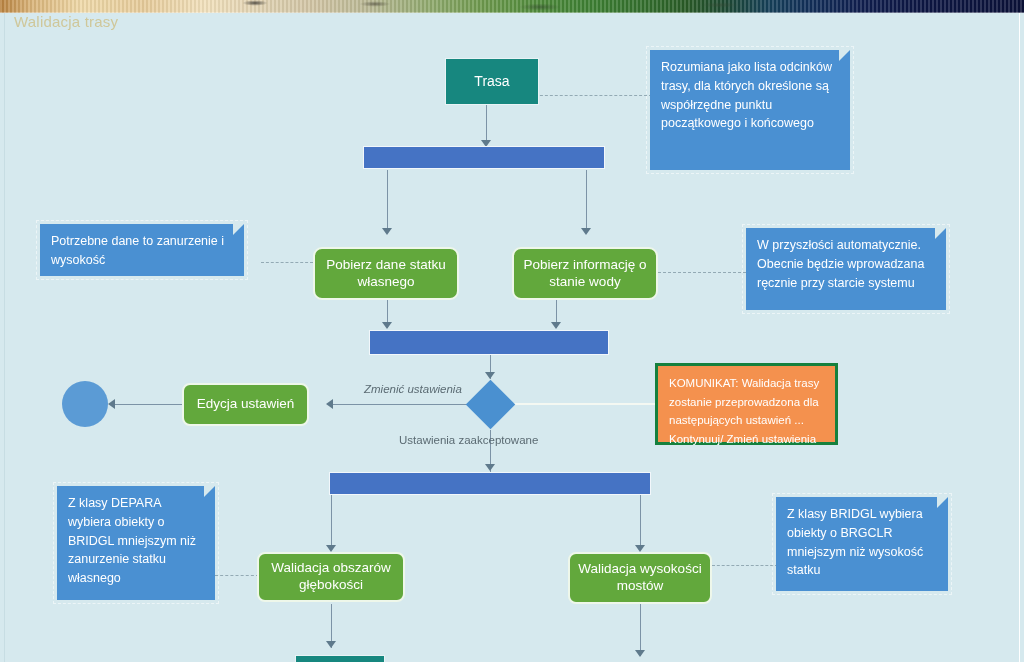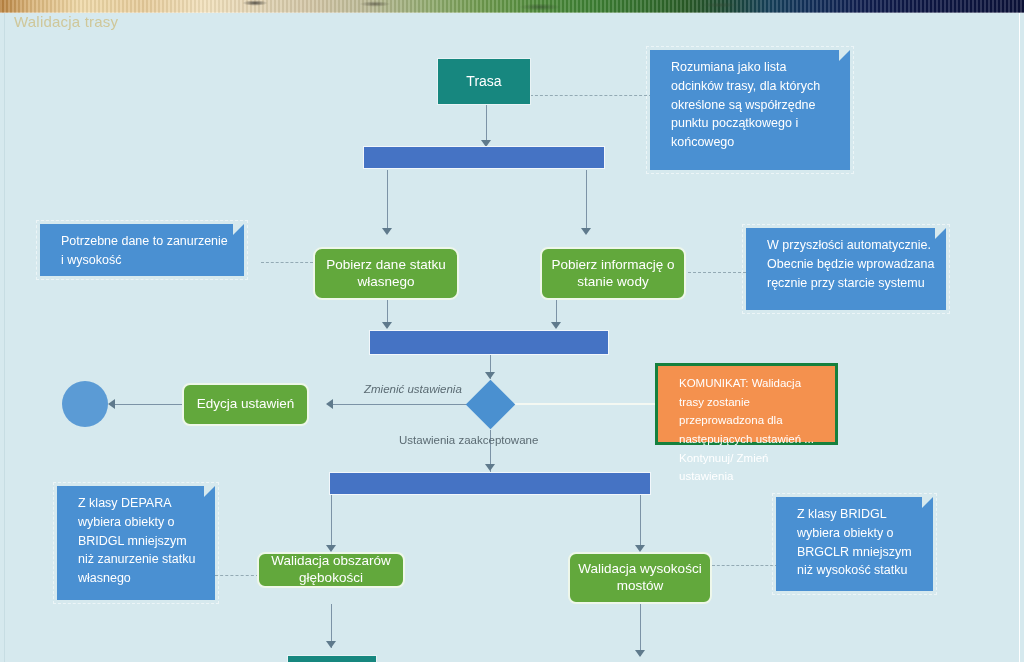--- a/index.html
+++ b/index.html
@@ -68,20 +68,21 @@
     align-items: center;
     justify-content: center;
     text-align: center;
     color: #ffffff;
     line-height: 1.25;
   }
   .teal-box {
     background: #17877f;
     border: 1px solid #e9f3f5;
     font-size: 14px;
+    margin-left: 8px;
   }
   .green-box {
     background: #62a83c;
     border: 2px solid #eef7ea;
     border-radius: 8px;
     font-size: 13.5px;
     padding: 2px 6px;
   }
   .blue-bar {
     background: #4573c4;
@@ -95,21 +96,21 @@
     background: #4a90d0;
     transform: rotate(45deg);
   }
   .note {
     position: absolute;
     box-sizing: border-box;
     background: #4a90d2;
     color: #ffffff;
     font-size: 12.5px;
     line-height: 1.5;
-    padding: 8px 10px 8px 21px;
+    padding: 8px 10px 8px 11px;
     outline: 1px dashed rgba(255,255,255,.55);
     outline-offset: 3px;
   }
   .note::after {
     content: "";
     position: absolute;
     right: 0; top: 0;
     border-width: 0 0 11px 11px;
     border-style: solid;
     border-color: transparent transparent #4a90d2 #d6e9ee;
@@ -216,21 +217,21 @@
   </div>
 
   <div class="node blue-bar" style="left:363px; top:146px; width:242px; height:23px;">
     <span></span>
   </div>
 
   <div class="node green-box" style="left:313px; top:247px; width:146px; height:53px;border-radius:9px;">
     <span>Pobierz dane statku własnego</span>
   </div>
 
-  <div class="node green-box" style="left:540px; top:247px; width:146px; height:53px;">
+  <div class="node green-box" style="left:512px; top:247px; width:146px; height:53px;border-radius:9px;">
     <span>Pobierz informację o stanie wody</span>
   </div>
 
   <div class="node blue-bar" style="left:369px; top:330px; width:240px; height:25px;">
     <span></span>
   </div>
 
   <div class="node diamond-node" style="left:473px; top:387px; width:35px; height:35px;">
     <span></span>
   </div>
@@ -240,21 +241,21 @@
   </div>
 
   <div class="node circle-node" style="left:62px; top:381px; width:46px; height:46px;">
     <span></span>
   </div>
 
   <div class="node blue-bar" style="left:329px; top:472px; width:322px; height:23px;">
     <span></span>
   </div>
 
-  <div class="node green-box" style="left:257px; top:552px; width:148px; height:36px;">
+  <div class="node green-box" style="left:257px; top:552px; width:148px; height:50px;">
     <span>Walidacja obszarów głębokości</span>
   </div>
 
   <div class="node green-box" style="left:568px; top:552px; width:144px; height:52px;">
     <span>Walidacja wysokości mostów</span>
   </div>
 
   <div class="node teal-box" style="left:287px; top:655px; width:90px; height:30px;">
     <span></span>
   </div>
@@ -265,15 +266,15 @@
   <div class="note" style="left:650px; top:50px; width:200px; height:120px;">Rozumiana jako lista odcinków trasy, dla których określone są współrzędne punktu początkowego i końcowego</div>
 
   <div class="note" style="left:40px; top:224px; width:204px; height:52px;">Potrzebne dane to zanurzenie i wysokość</div>
 
   <div class="note" style="left:746px; top:228px; width:200px; height:82px;">W przyszłości automatycznie. Obecnie będzie wprowadzana ręcznie przy starcie systemu</div>
 
   <div class="note orange" style="left:655px; top:363px; width:183px; height:82px;">KOMUNIKAT: Walidacja trasy zostanie przeprowadzona dla następujących ustawień ... Kontynuuj/ Zmień ustawienia</div>
 
   <div class="note" style="left:57px; top:486px; width:158px; height:114px;">Z klasy DEPARA wybiera obiekty o BRIDGL mniejszym niż zanurzenie statku własnego</div>
 
-  <div class="note" style="left:776px; top:497px; width:157px; height:94px;">Z klasy BRIDGL wybiera obiekty o BRGCLR mniejszym niż wysokość statku</div>
+  <div class="note" style="left:776px; top:497px; width:172px; height:94px;">Z klasy BRIDGL wybiera obiekty o BRGCLR mniejszym niż wysokość statku</div>
 
 </div>
 
 </body></html>

